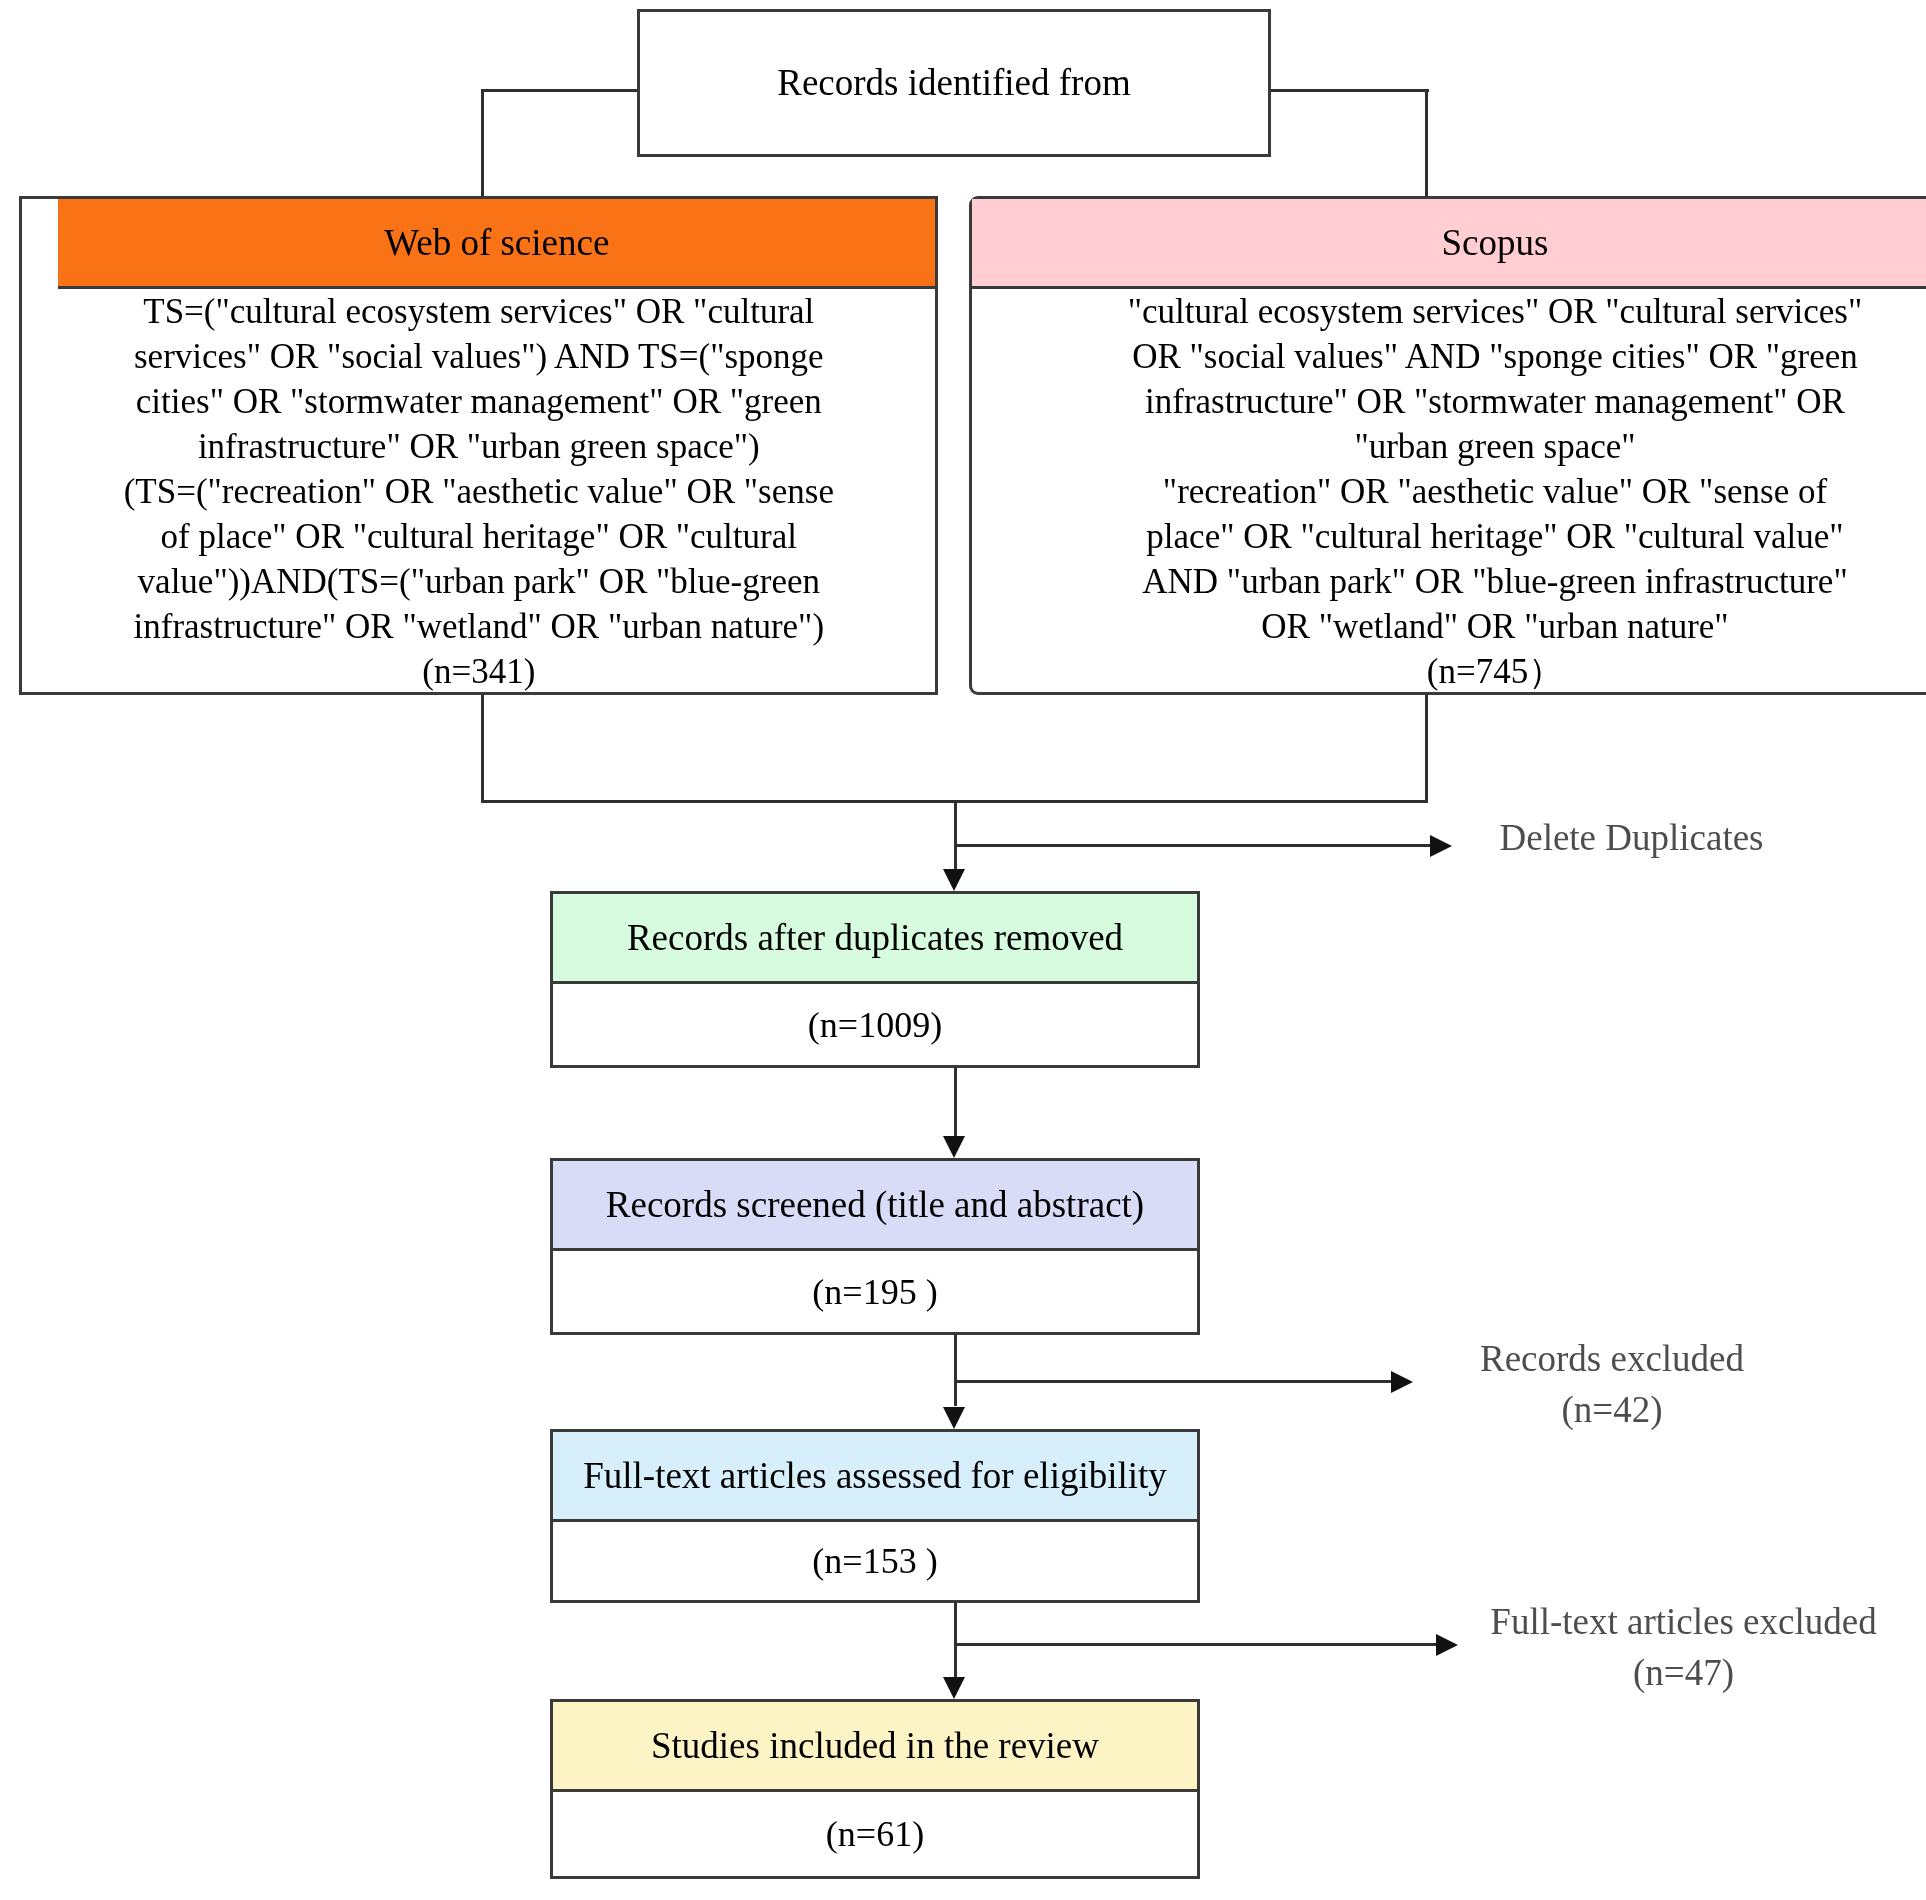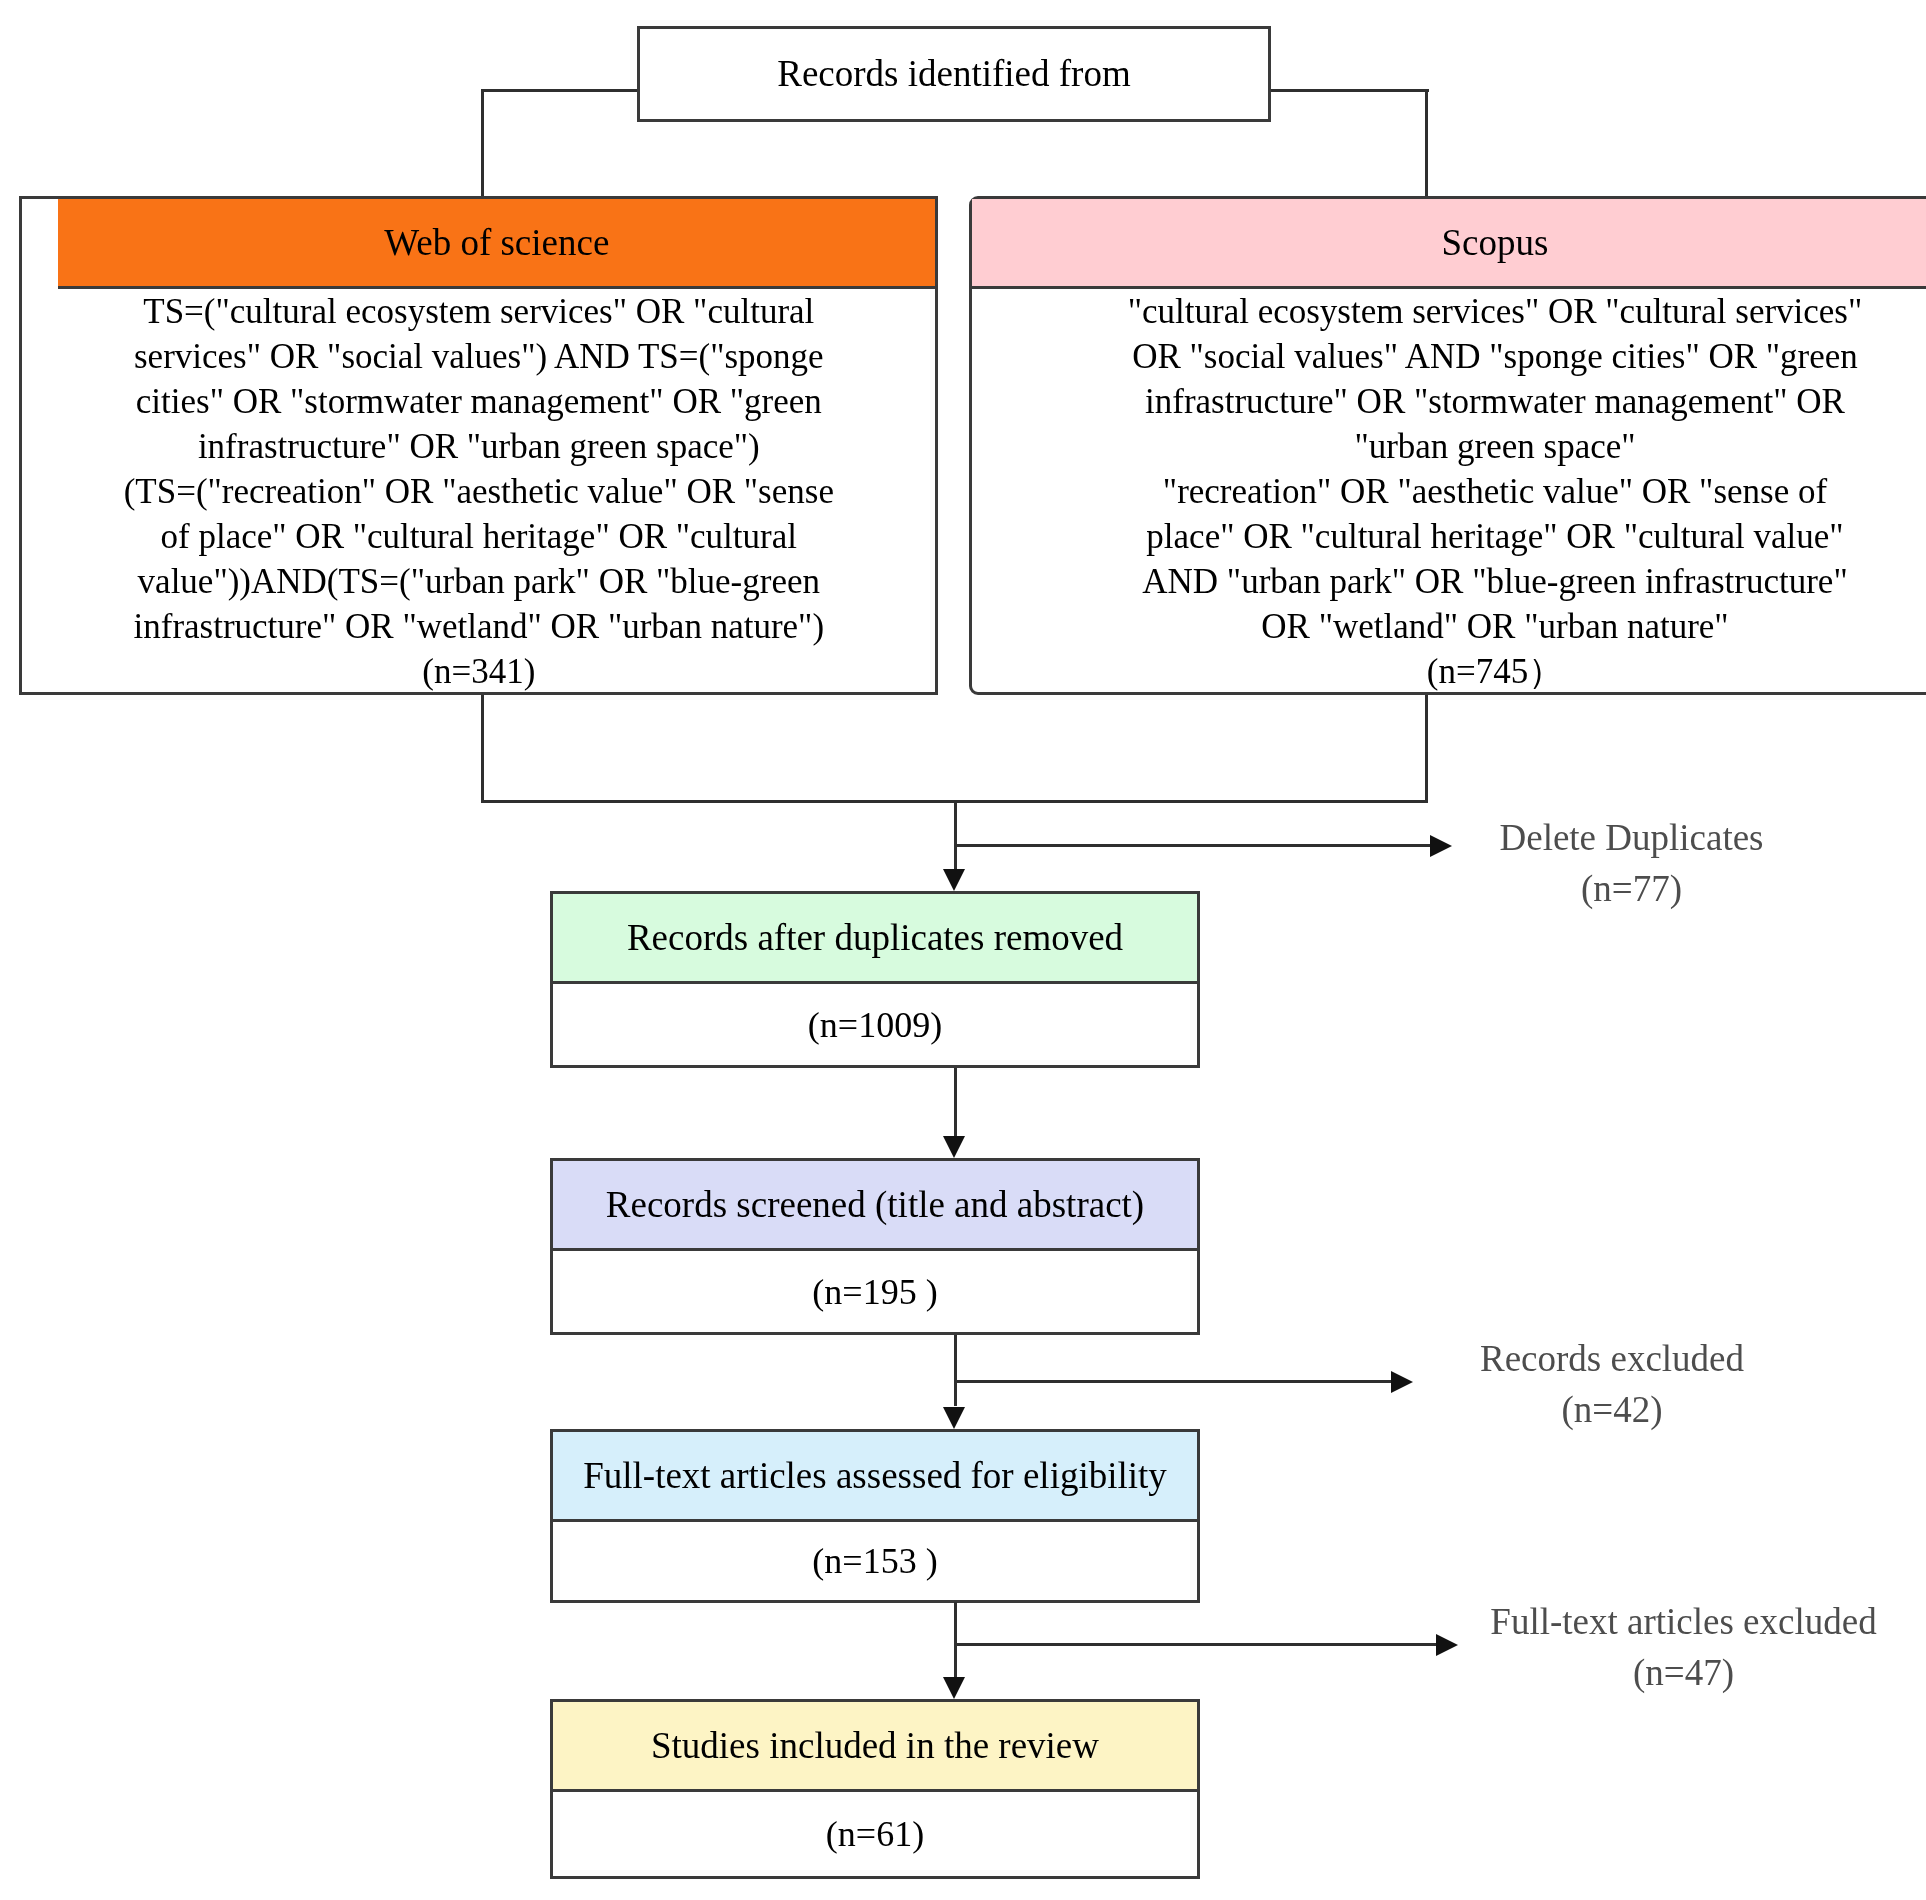--- a/index.html
+++ b/index.html
@@ -64,21 +64,21 @@
   .excl{
     position:absolute;text-align:center;color:#4d4d4d;
     font-size:37px;line-height:51px;
   }
 </style>
 </head>
 <body>
 
 <div class="canvas">
 
-  <div class="box" style="left:637px;top:26px;width:634px;height:96px;">
+  <div class="box" style="left:637px;top:9px;width:634px;height:148px;">
     <div class="box-title">Records identified from</div>
   </div>
 
   <div class="hline" style="left:481px;top:89px;width:156px;"></div>
   <div class="vline" style="left:481px;top:89px;height:107px;"></div>
   <div class="hline" style="left:1271px;top:89px;width:158px;"></div>
   <div class="vline" style="left:1425px;top:89px;height:107px;"></div>
 
   <div class="source-box" style="left:19.3px;top:196px;width:919px;height:499px;">
     <div class="source-header" style="background-color: #f97316; margin-left: 36px;">
@@ -117,21 +117,20 @@
   <div class="vline" style="left:481px;top:695px;height:108px;"></div>
   <div class="vline" style="left:1425px;top:695px;height:108px;"></div>
   <div class="hline" style="left:481px;top:800px;width:947px;"></div>
   <div class="vline" style="left:954px;top:800px;height:72px;"></div>
   <div class="ah-down" style="left:943px;top:869px;"></div>
 
   <div class="hline" style="left:954px;top:844px;width:476px;"></div>
   <div class="ah-right" style="left:1430px;top:835px;"></div>
   <div class="excl" style="left:1461px;top:812px;width:341px;">
     <div>Delete Duplicates</div>
-    <div>(n=77)</div>
   </div>
 
   <div class="stage-box" style="top:891px;height:177px;">
     <div class="stage-header" style="background-color: rgb(215, 251, 222);">
       <span>Records after duplicates removed</span>
     </div>
     <div class="stage-value">(n=1009)</div>
   </div>
 
   <div class="vline" style="left:954px;top:1068px;height:68px;"></div>

